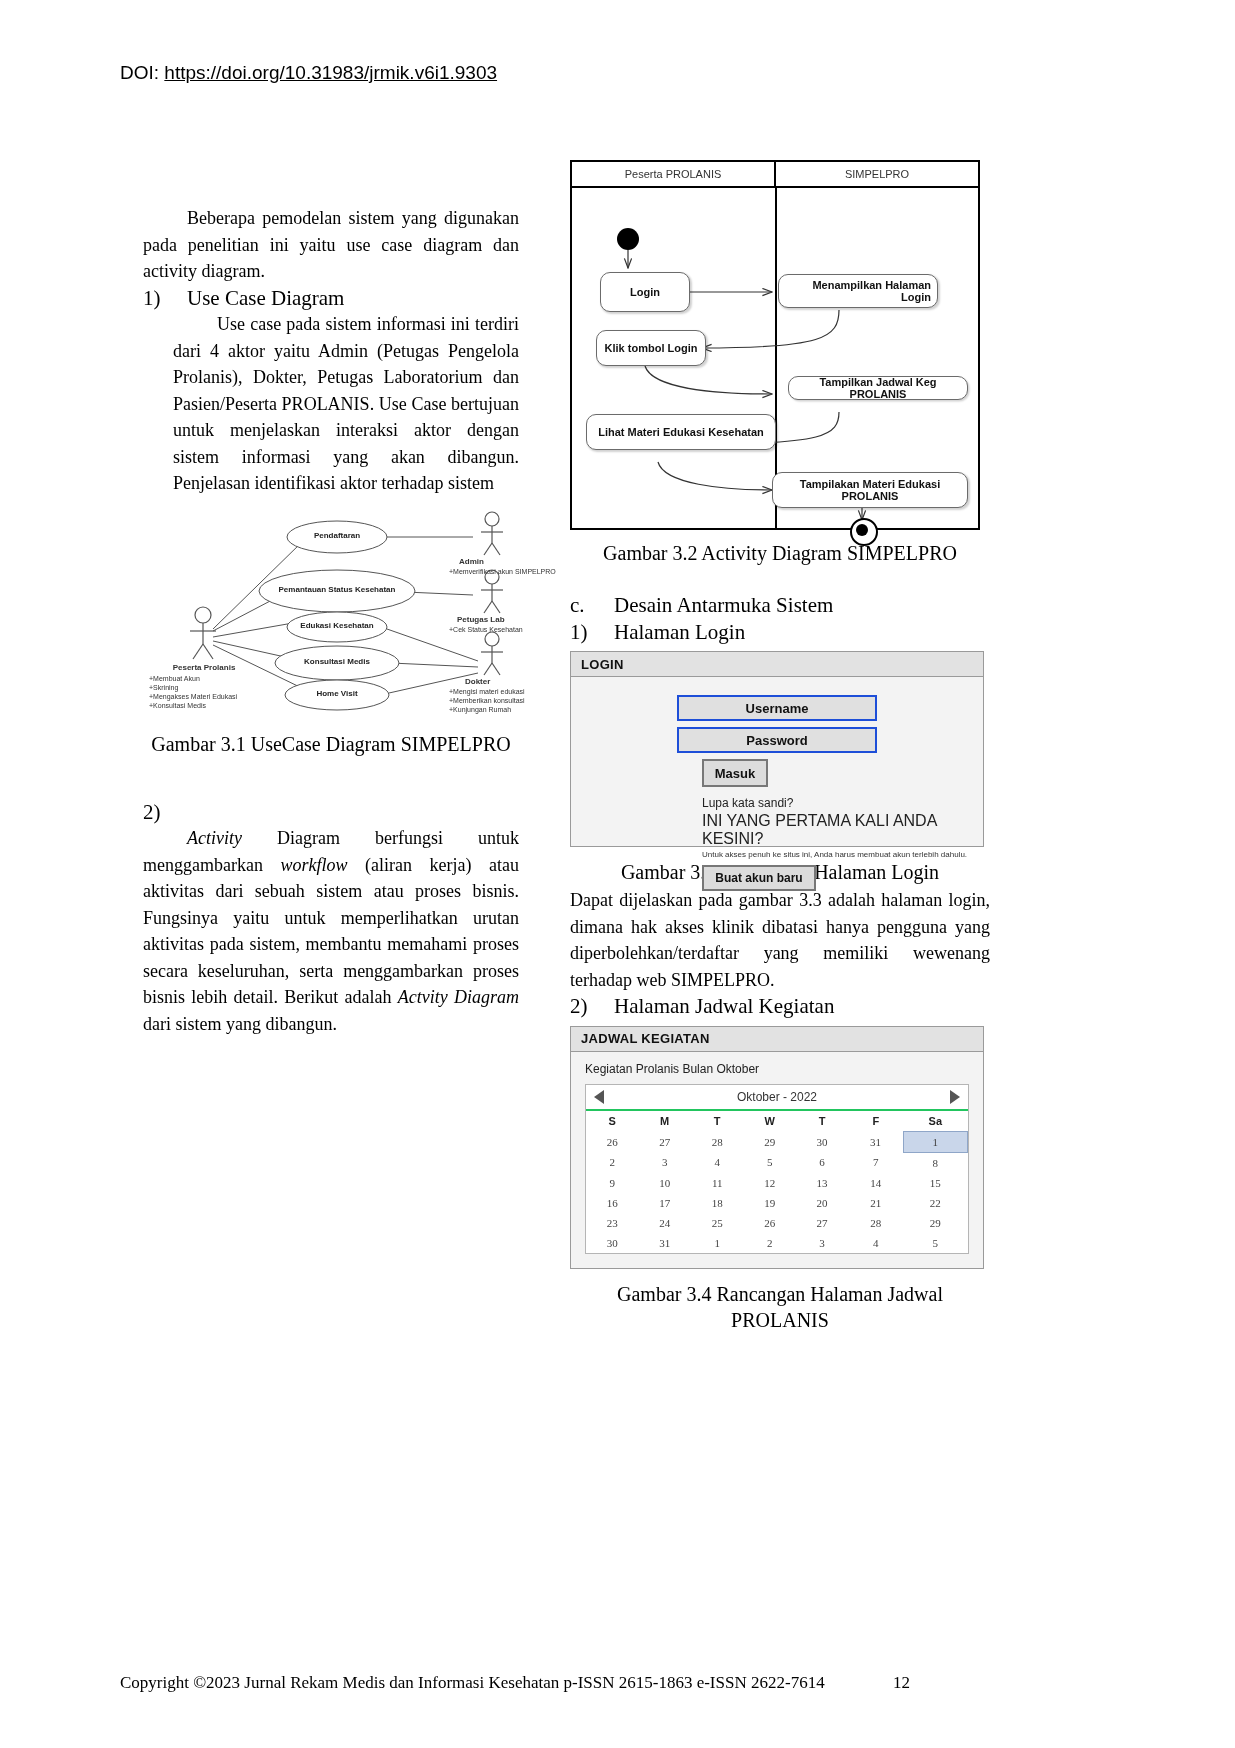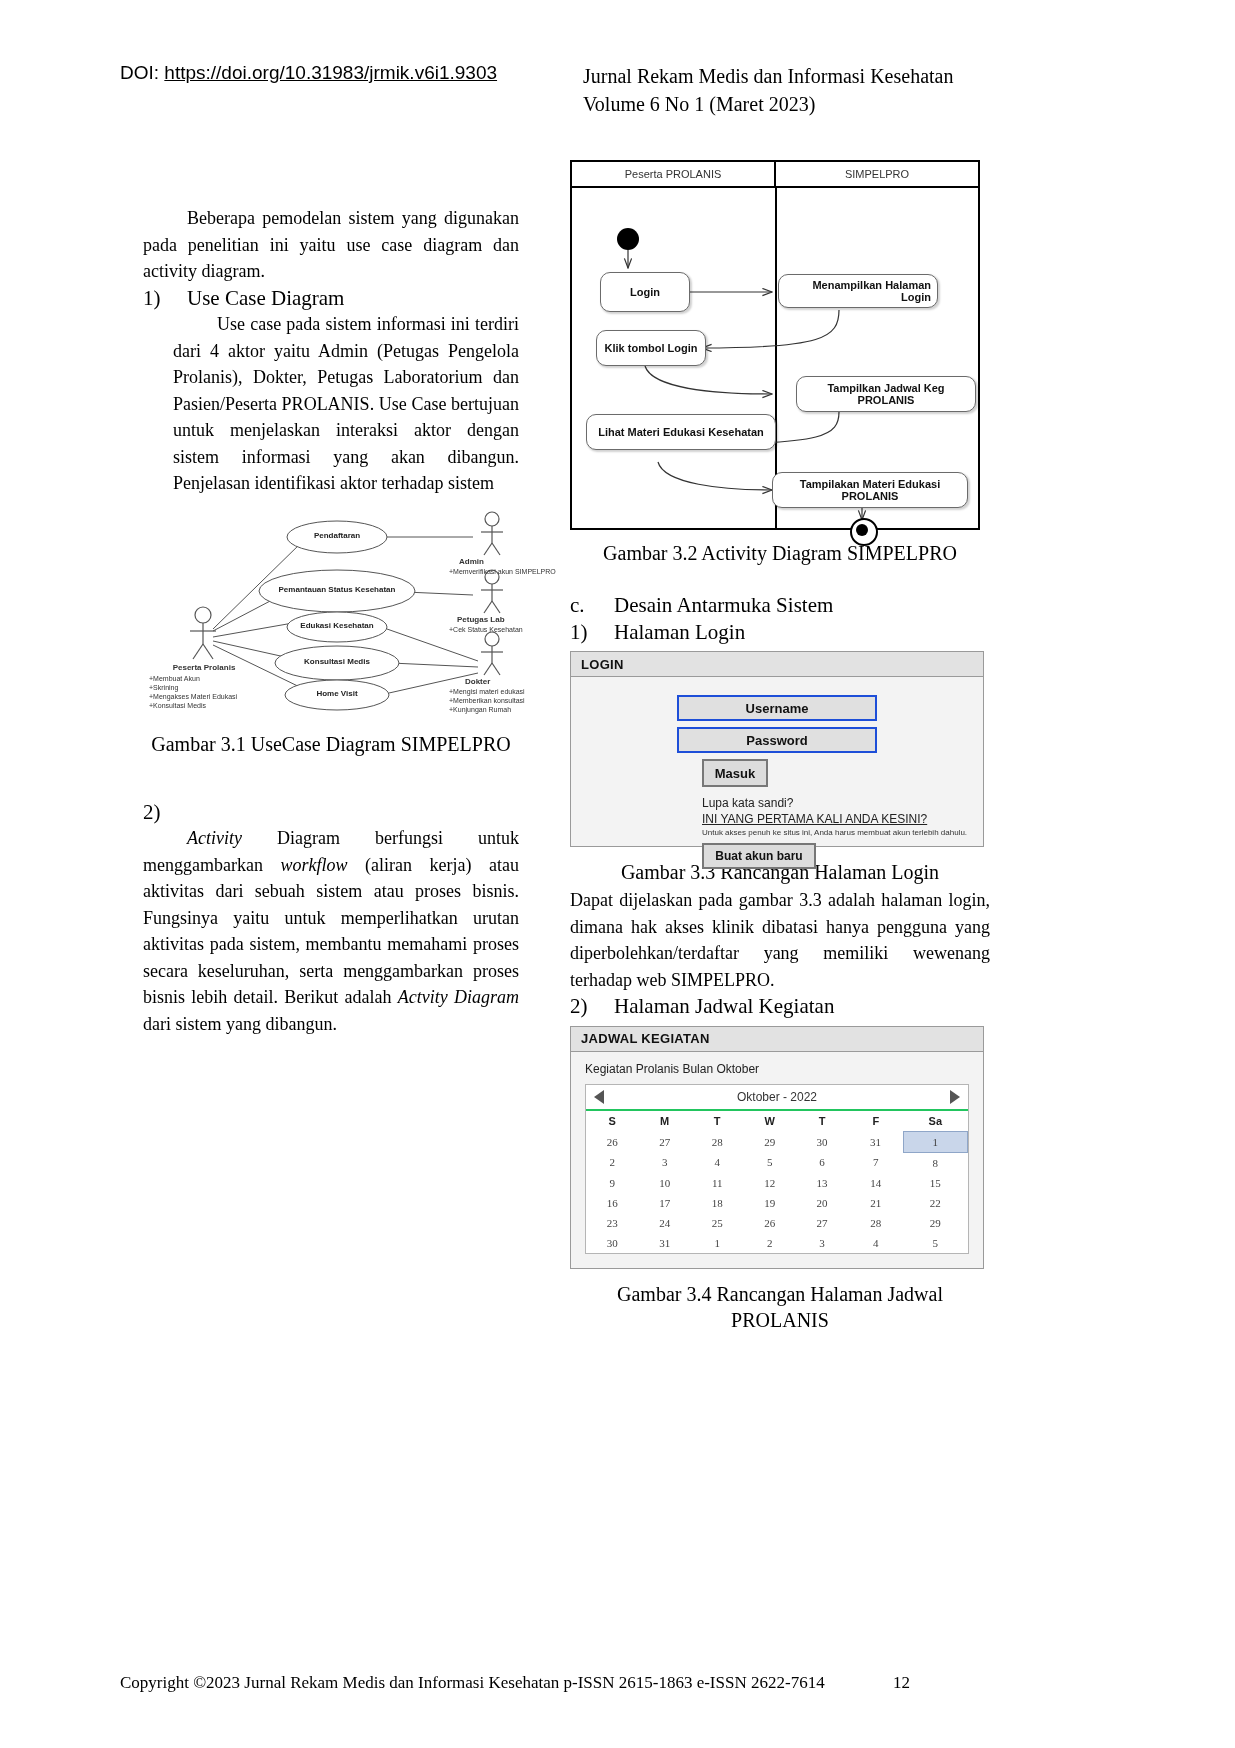--- a/index.html
+++ b/index.html
@@ -75,21 +75,21 @@
   .field{
     width:196px;height:22px;margin:0 auto 6px auto;background:#e0e0e0;border:2px solid #1d4ed8;
     display:flex;align-items:center;justify-content:center;font-size:13px;font-weight:bold;color:#111;
   }
   .btn{
     width:62px;height:24px;background:#dcdcdc;border:2px solid #777;display:flex;align-items:center;
     justify-content:center;font-size:13px;font-weight:bold;color:#111;
   }
   .lblk{margin-left:131px;}
   .small1{font-size:12px;color:#222;margin:9px 0 0 131px;}
-  .small2{font-size:12px;color:#222;margin:2px 0 0 131px;text-decoration:underline;}
+  .small2{font-size:16px;color:#222;margin:2px 0 0 131px;}
   .small3{font-size:8px;color:#333;margin:2px 0 0 131px;}
   .btn2{
     width:110px;height:22px;background:#dcdcdc;border:2px solid #777;display:flex;align-items:center;
     justify-content:center;font-size:12px;font-weight:bold;color:#111;margin:6px 0 0 131px;
   }
 
   
   .cal-body{padding:10px 14px 14px 14px;}
   .cal-sub{font-size:12px;color:#222;margin-bottom:8px;}
   .cal-box{border:1px solid #b5b5b5;background:#fff;}
@@ -112,24 +112,20 @@
 </style>
 </head>
 <body>
 
 <div class="page">
 
   <div class="hdr">
     <div class="doi">
       <span>DOI: </span><span class="lnk">https://doi.org/10.31983/jrmik.v6i1.9303</span>
     </div>
-    <div class="jrn">
-      <div>Jurnal Rekam Medis dan Informasi Kesehatan</div>
-      <div>Volume 6 No 1 (Maret 2023)</div>
-    </div>
   </div>
 
   <div class="colL">
 
     <p class="just ind">Beberapa pemodelan sistem yang digunakan pada penelitian ini yaitu use case diagram dan activity diagram.</p>
 
     <div class="listline">
       <span class="num">1)</span>
       <span class="txt">Use Case Diagram</span>
     </div>
@@ -268,21 +264,21 @@
           </g>
         </svg>
 
         <div class="startnode" style="left:45px;top:40px;"></div>
 
         <div class="abox" style="left:28px;top:84px;width:90px;height:40px;">Login</div>
         <div class="abox" style="left:24px;top:142px;width:110px;height:36px;">Klik tombol Login</div>
         <div class="abox" style="left:14px;top:226px;width:190px;height:36px;">Lihat Materi Edukasi Kesehatan</div>
 
         <div class="abox" style="left:206px;top:86px;width:160px;height:34px;text-align:right;">Menampilkan Halaman Login</div>
-        <div class="abox" style="left:224px;top:188px;width:180px;height:36px;">Tampilkan Jadwal Keg PROLANIS</div>
+        <div class="abox" style="left:216px;top:188px;width:180px;height:24px;">Tampilkan Jadwal Keg PROLANIS</div>
         <div class="abox" style="left:200px;top:284px;width:196px;height:36px;">Tampilakan Materi Edukasi PROLANIS</div>
 
         <div class="endnode" style="left:278px;top:330px;"></div>
       </div>
     </div>
 
     <p class="caption">Gambar 3.2 Activity Diagram SIMPELPRO</p>
 
     <div class="listline" style="margin-top:26px;">
       <span class="num">c.</span>

